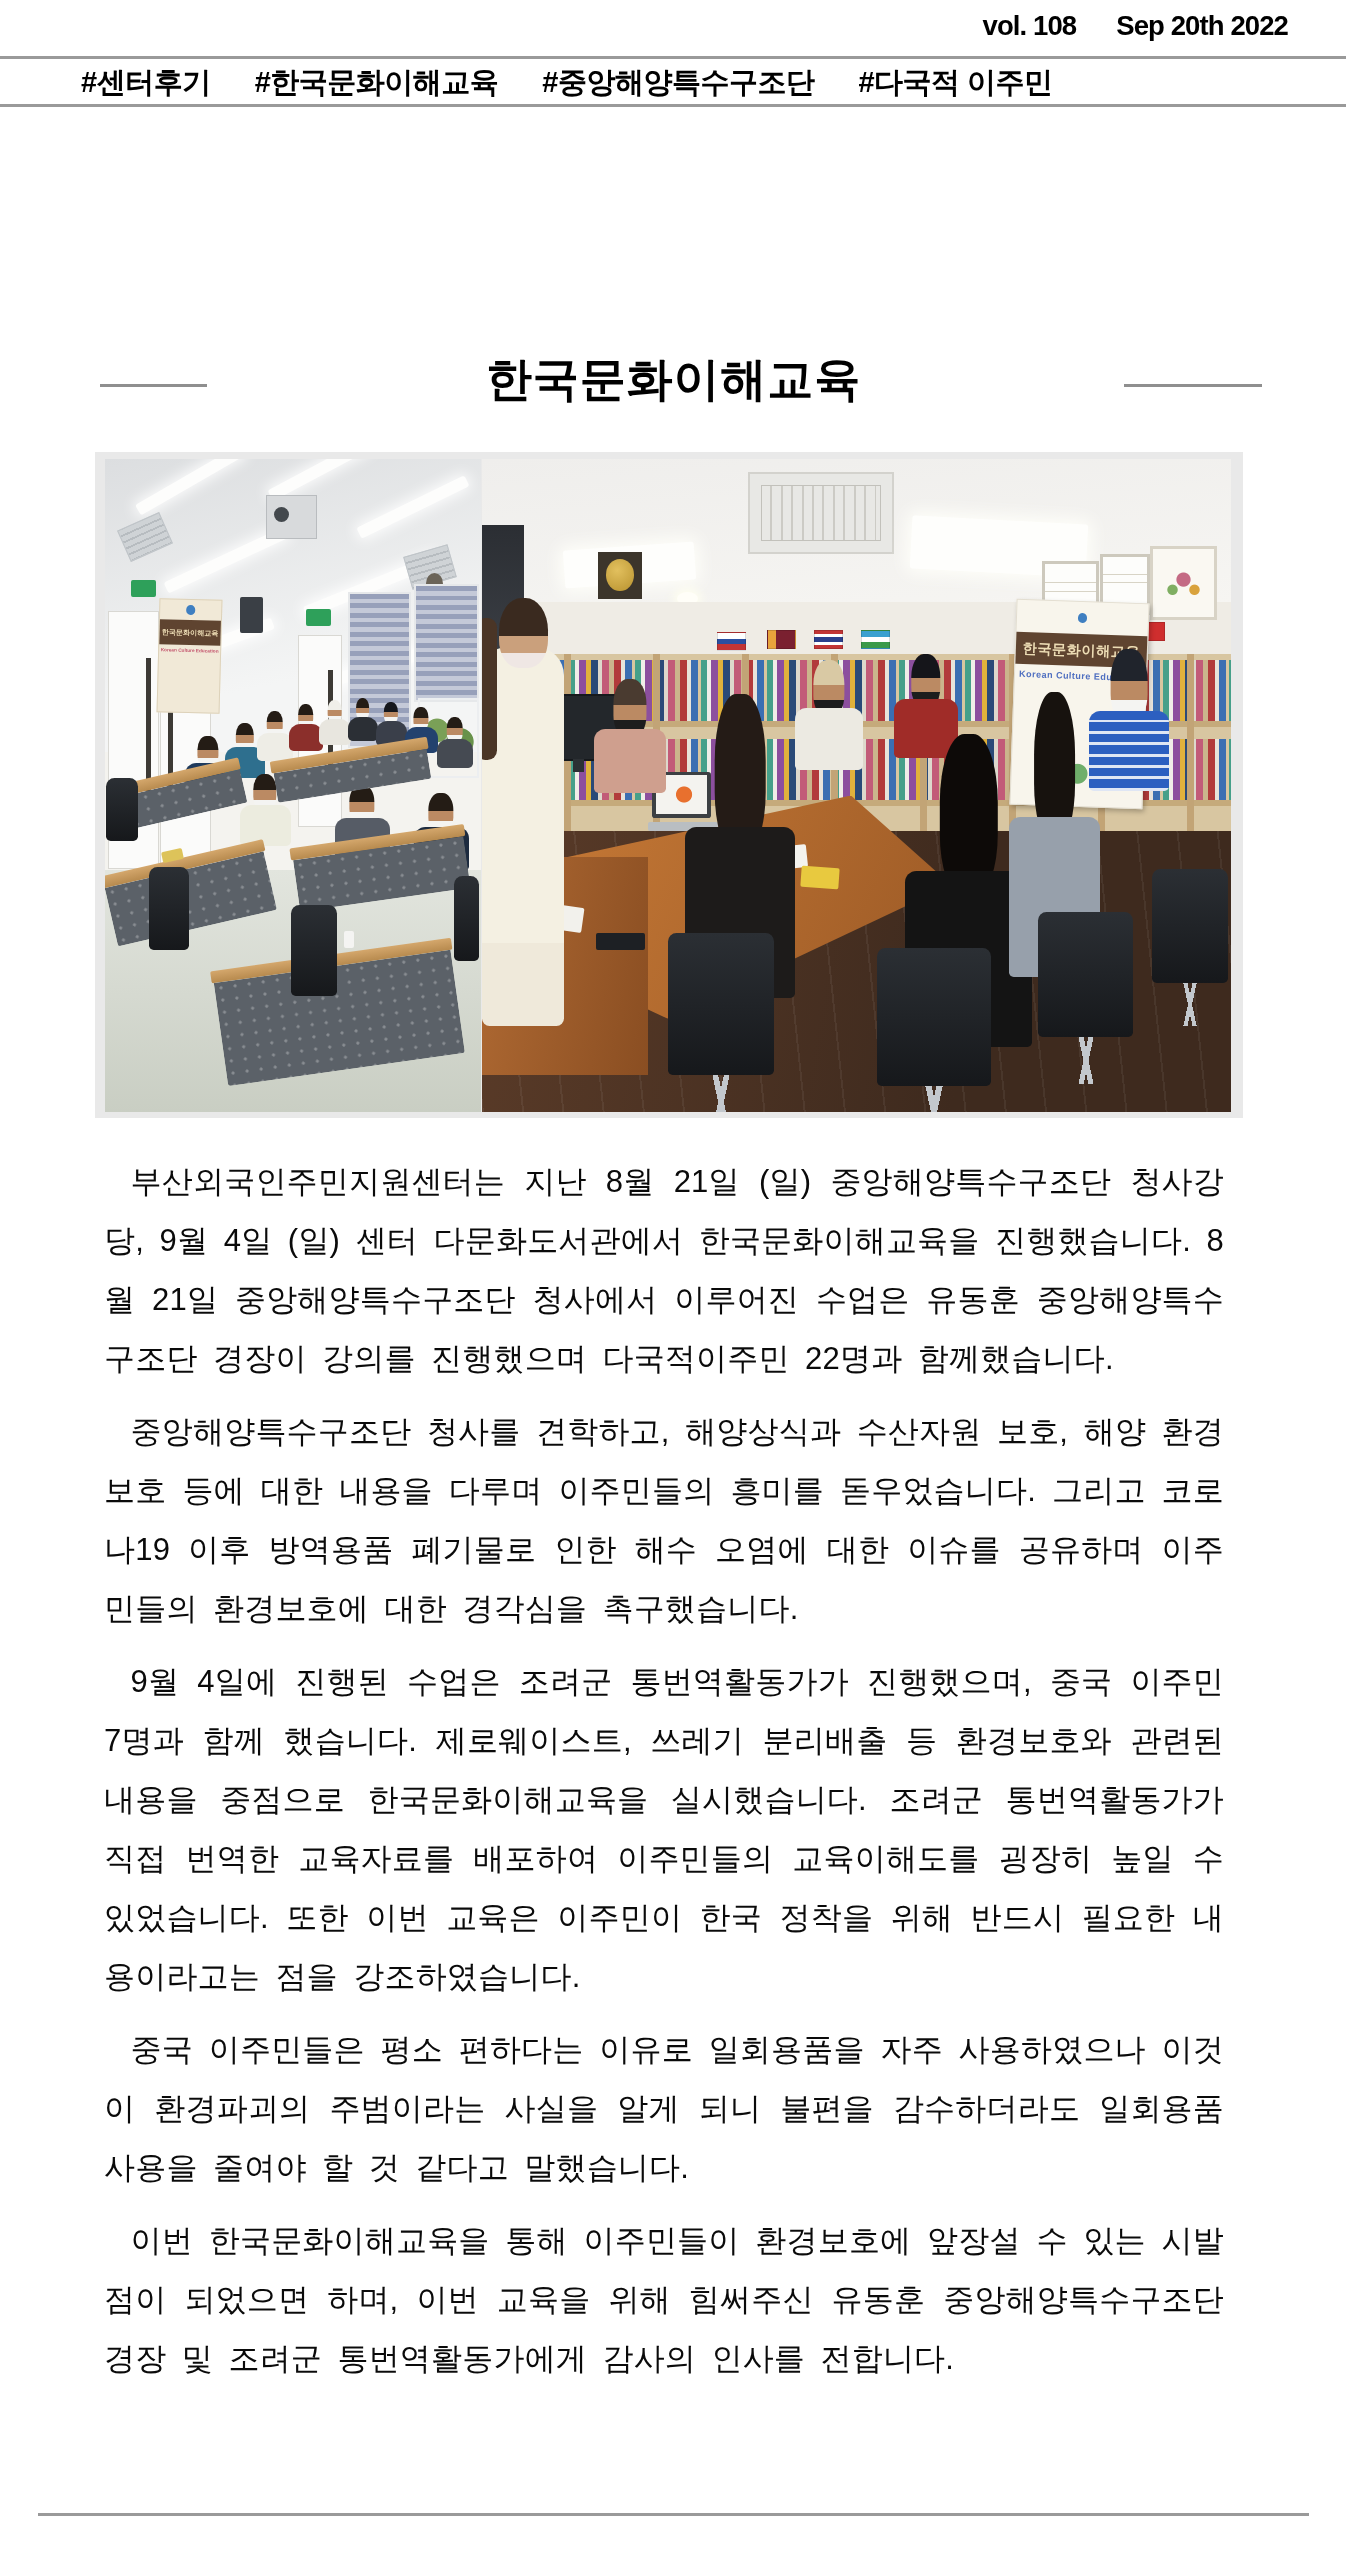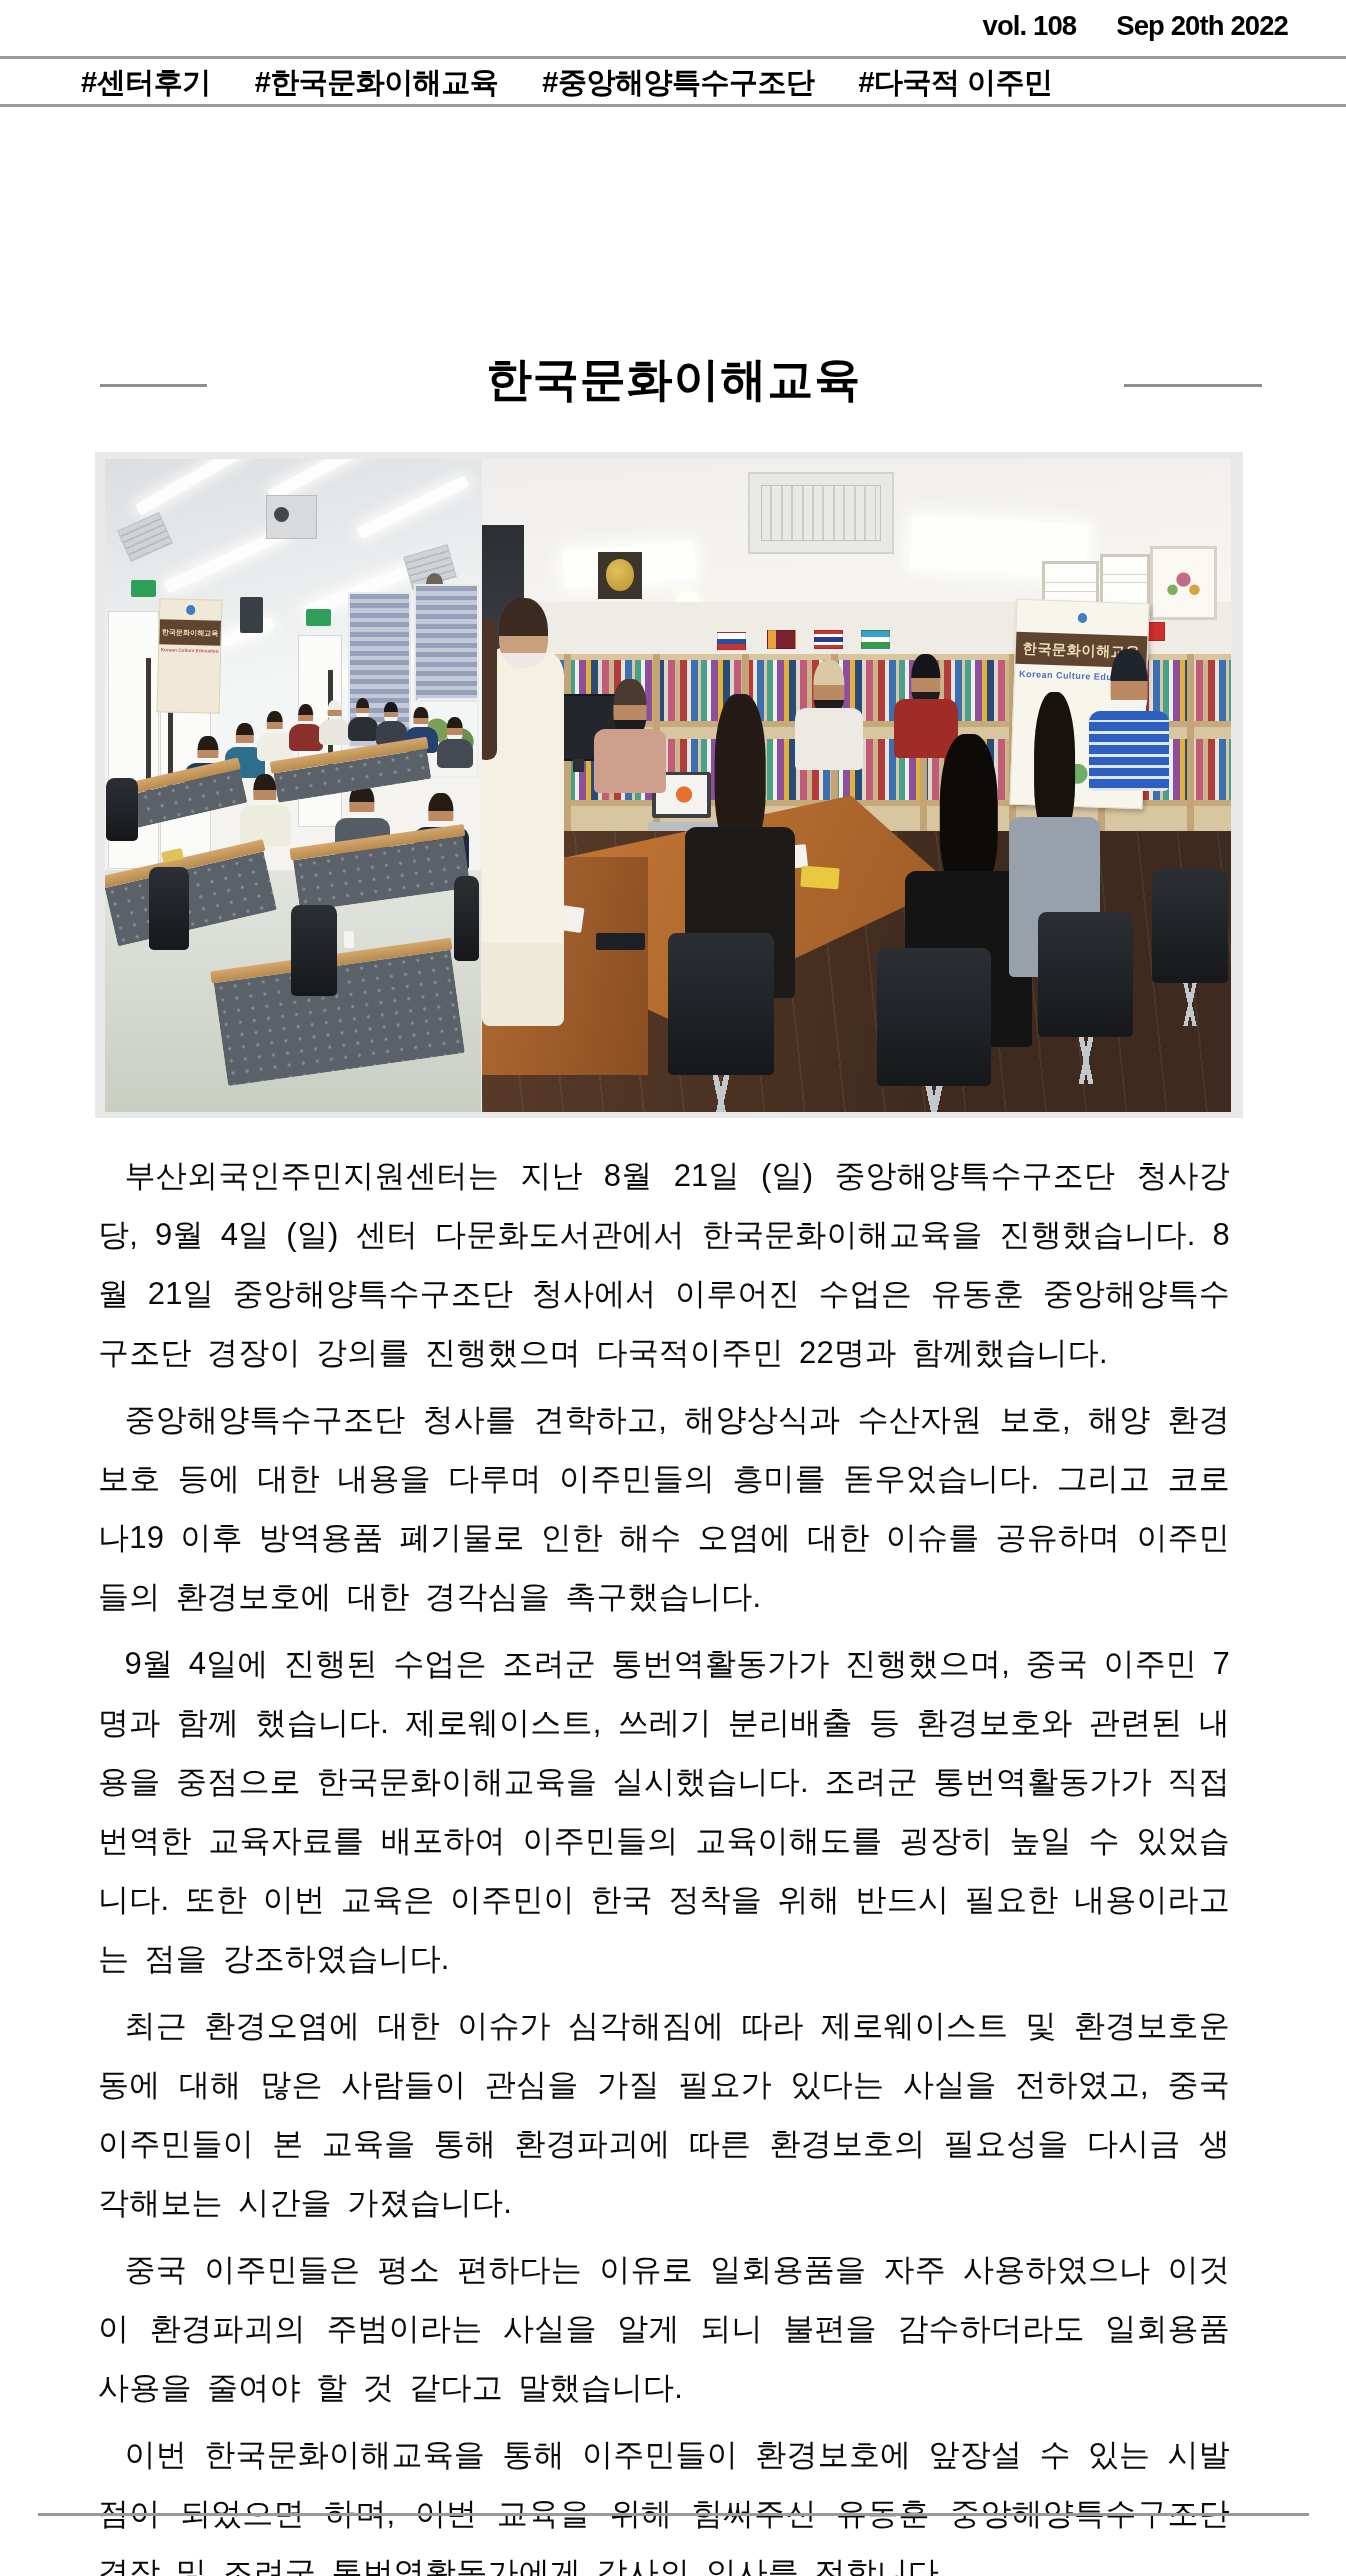--- a/index.html
+++ b/index.html
@@ -123,21 +123,21 @@
     background:#f8f5ec;border:1.9px solid #e2ddd0;box-shadow:1.9px 2.8px 5.7px rgba(0,0,0,0.25);}
   .poster .wb-band{font-size:14.2px;letter-spacing:0.5px;height:32px;}
   .poster .wb-sub{font-size:9px;color:#4f6fc0;margin-top:4.7px;letter-spacing:0.5px;}
   .poster-art{position:absolute;bottom:7.6px;left:9.5px;right:9.5px;height:44px;
     background:radial-gradient(circle at 20% 55%,#e08a3c 8.5px,transparent 9.5px),
       radial-gradient(circle at 50% 45%,#6fae6a 9.5px,transparent 10.4px),
       radial-gradient(circle at 80% 60%,#c45a7a 8.5px,transparent 9.5px);}
   
   .article{position:absolute;left:90px;top:1138px;width:1148px;
     font-size:31px;line-height:59px;text-align:justify;letter-spacing:0.2px;word-spacing:6.6px;color:#0a0a0a;}
-  .article p{margin:8px;text-indent:26.6px;}
+  .article p{margin:14px;text-indent:26.6px;}
   .rule-bottom{top:2513px;left:38px;width:1271px;height:2.8px;}
 </style>
 </head>
 <body>
 
 <div class="page">
 
   <div class="mast-meta">
     <span>vol. 108</span>
     <span>Sep 20th 2022</span>
@@ -273,20 +273,19 @@
       <div class="chair chair-legs" style="left:395px;top:489px;width:114px;height:138px;"></div>
       <div class="chair chair-legs" style="left:556px;top:453px;width:95px;height:125px;"></div>
       <div class="chair chair-legs" style="left:670px;top:410px;width:76px;height:114px;"></div>
     </div>
   </div>
 
   <div class="article">
     <p>부산외국인주민지원센터는 지난 8월 21일 (일) 중앙해양특수구조단 청사강당, 9월 4일 (일) 센터 다문화도서관에서 한국문화이해교육을 진행했습니다. 8월 21일 중앙해양특수구조단 청사에서 이루어진 수업은 유동훈 중앙해양특수구조단 경장이 강의를 진행했으며 다국적이주민 22명과 함께했습니다.</p>
     <p>중앙해양특수구조단 청사를 견학하고, 해양상식과 수산자원 보호, 해양 환경보호 등에 대한 내용을 다루며 이주민들의 흥미를 돋우었습니다. 그리고 코로나19 이후 방역용품 폐기물로 인한 해수 오염에 대한 이슈를 공유하며 이주민들의 환경보호에 대한 경각심을 촉구했습니다.</p>
     <p>9월 4일에 진행된 수업은 조려군 통번역활동가가 진행했으며, 중국 이주민 7명과 함께 했습니다. 제로웨이스트, 쓰레기 분리배출 등 환경보호와 관련된 내용을 중점으로 한국문화이해교육을 실시했습니다. 조려군 통번역활동가가 직접 번역한 교육자료를 배포하여 이주민들의 교육이해도를 굉장히 높일 수 있었습니다. 또한 이번 교육은 이주민이 한국 정착을 위해 반드시 필요한 내용이라고는 점을 강조하였습니다.</p>
-    <p>최근 환경오염에 대한 이슈가 심각해짐에 따라 제로웨이스트 및 환경보호운동에 대해 많은 사람들이 관심을 가질 필요가 있다는 사실을 전하였고, 중국 이주민들이 본 교육을 통해 환경파괴에 따른 환경보호의 필요성을 다시금 생각해보는 시간을 가졌습니다.</p>
     <p>중국 이주민들은 평소 편하다는 이유로 일회용품을 자주 사용하였으나 이것이 환경파괴의 주범이라는 사실을 알게 되니 불편을 감수하더라도 일회용품 사용을 줄여야 할 것 같다고 말했습니다.</p>
     <p>이번 한국문화이해교육을 통해 이주민들이 환경보호에 앞장설 수 있는 시발점이 되었으면 하며, 이번 교육을 위해 힘써주신 유동훈 중앙해양특수구조단 경장 및 조려군 통번역활동가에게 감사의 인사를 전합니다.</p>
   </div>
 
   <div class="rule rule-bottom"></div>
 </div>
 
 
 </body></html>

